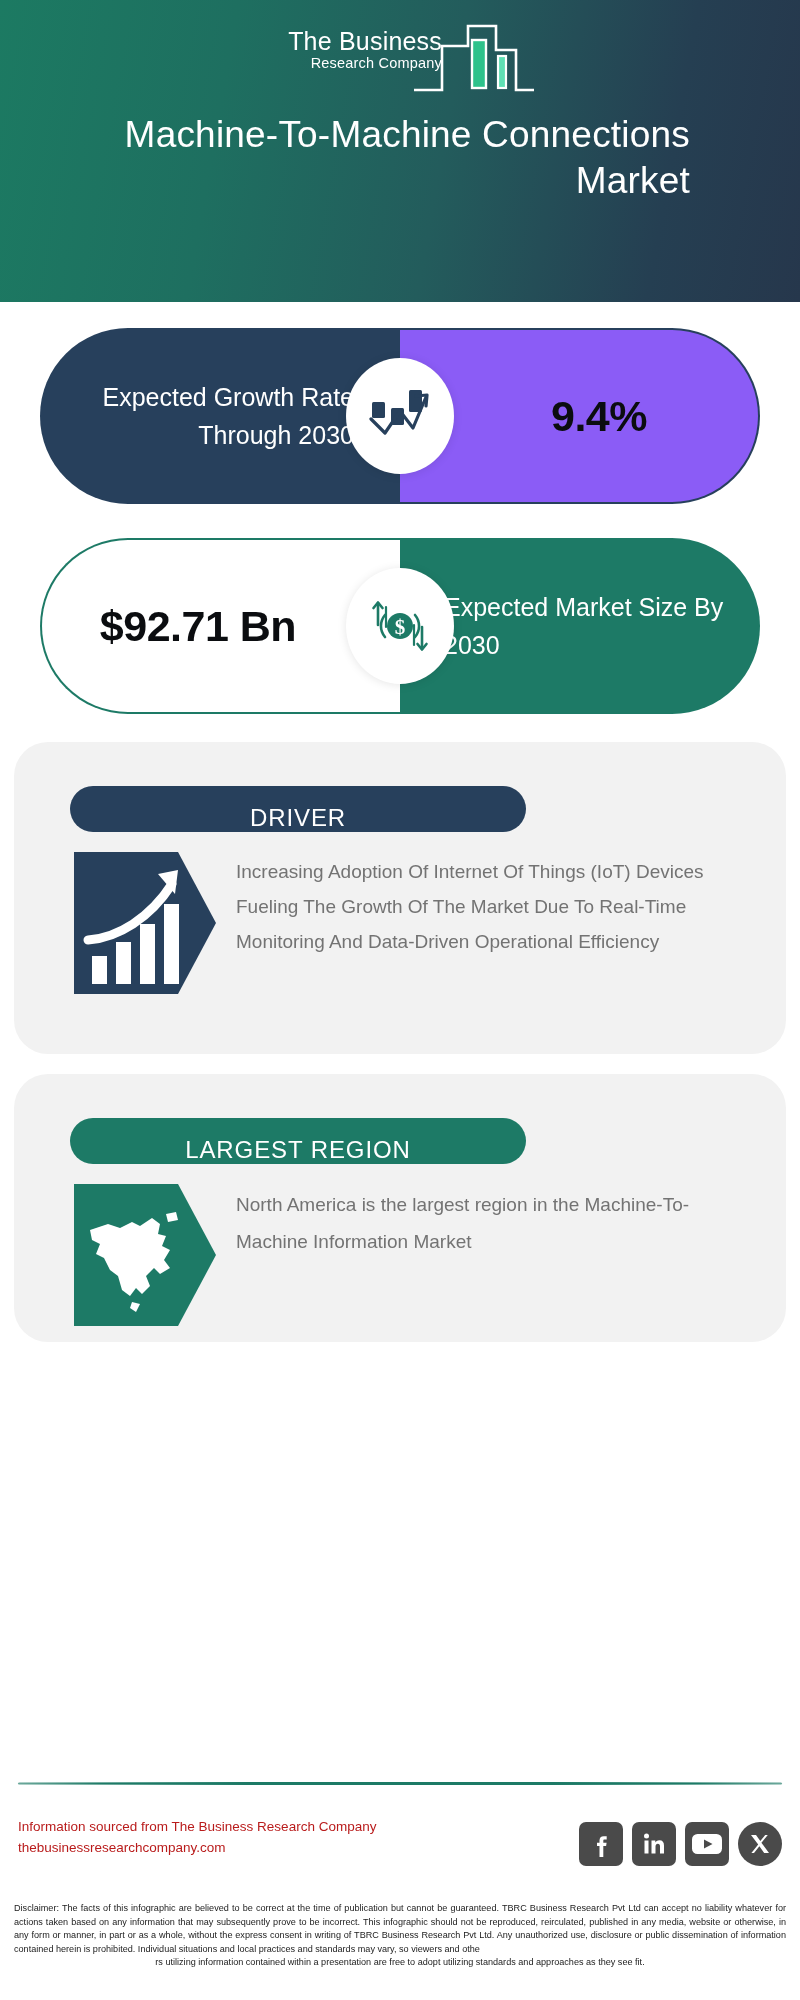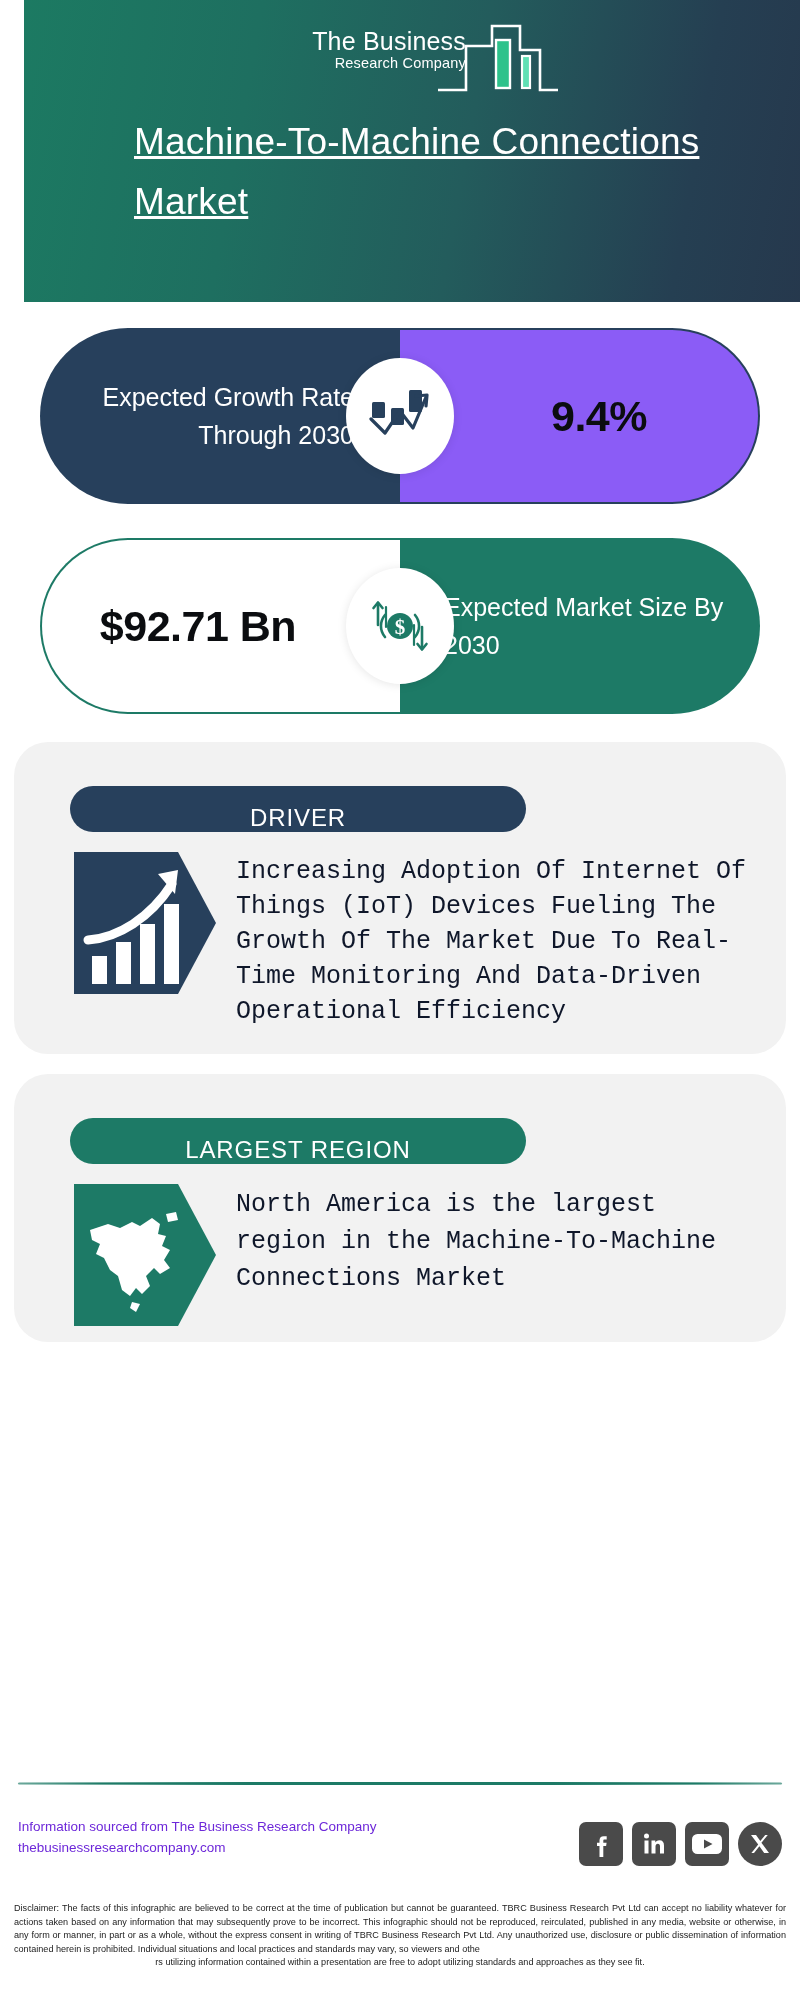--- a/index.html
+++ b/index.html
@@ -3,21 +3,21 @@
 <meta charset="utf-8">
 <style>
   * { box-sizing: border-box; margin: 0; padding: 0; }
   html, body {
     width: 800px;
     height: 2000px;
     background: #ffffff;
     font-family: "Liberation Sans", sans-serif;
     overflow: hidden;
   }
-  .page { position: relative; width: 800px; height: 2000px; background: #fff; padding-left: 24px; }
+  .page { position: relative; width: 800px; height: 2000px; background: #fff; }
 
   
   .header {
     position: relative;
     width: 800px;
     height: 302px;
     background: linear-gradient(100deg, #1c7a62 0%, #1e6f60 28%, #235c5c 55%, #253f52 82%, #26374c 100%);
     overflow: hidden;
   }
   .logo-wrap {
@@ -27,28 +27,27 @@
   }
   .logo { position: relative; width: 272px; height: 72px; }
   .logo-text { position: absolute; left: 0; top: 6px; width: 178px; text-align: right; color: #fff; }
   .logo-line1 { font-size: 25px; line-height: 27px; letter-spacing: .2px; font-weight: 400; }
   .logo-line2 { font-size: 14.5px; line-height: 17px; letter-spacing: .2px; font-weight: 400; }
   .logo-mark { position: absolute; left: 148px; top: 0; width: 124px; height: 72px; }
 
   .title {
     position: absolute;
     left: 0; right: 0; top: 112px;
-    text-align: left;
+    text-align: right;
     color: #ffffff;
     font-size: 37px;
-    line-height: 60px;
+    line-height: 46px;
     font-weight: 400;
     letter-spacing: .2px;
     padding: 0 110px;
-    text-decoration: underline;
   }
 
   
   .stat { position: absolute; left: 40px; width: 720px; height: 176px; }
   .stat-1 { top: 328px; }
   .stat-2 { top: 538px; }
 
   .stat-half { position: absolute; top: 0; height: 176px; width: 360px; display: flex; align-items: center; }
   .stat-left  { left: 0; }
   .stat-right { left: 360px; }
@@ -127,32 +126,32 @@
   .pill-driver { top: 44px; background: #27405c; }
   .pill-region { top: 44px; background: #1d7a66; }
 
   .panel-body { position: absolute; left: 60px; top: 110px; right: 38px; display: flex; gap: 20px; }
 
   .arrow-icon {
     flex: 0 0 auto; width: 142px; height: 142px; position: relative;
   }
   .arrow-icon svg { display: block; }
 
-  .panel-text { font-size: 25px; line-height: 35px; color: #0f172a; padding-top: 2px; font-family: Liberation Mono, monospace; }
+  .panel-text { font-size: 19px; line-height: 35px; color: #737373; padding-top: 2px; }
   .panel-text.region { line-height: 37px; }
 
   
   .divider {
     position: absolute; left: 18px; top: 1782px; width: 764px; height: 3px;
     background: radial-gradient(ellipse at center, #1d7a66 0%, #1d7a66 55%, rgba(29,122,102,0) 100%);
     border-radius: 2px;
   }
   .foot-src {
     position: absolute; left: 18px; top: 1816px;
-    font-size: 13.5px; line-height: 21px; color: #6d28d9; width: 470px;
+    font-size: 13.5px; line-height: 21px; color: #b91c1c; width: 470px;
   }
   .socials {
     position: absolute; right: 18px; top: 1822px;
     display: flex; gap: 9px; align-items: center;
   }
   .soc { width: 44px; height: 44px; background: #4a4a4a; border-radius: 7px;
          display: flex; align-items: center; justify-content: center; }
   .soc.round { border-radius: 50%; }
   .disclaimer {
     position: absolute; left: 14px; top: 1902px; width: 772px;
@@ -256,21 +255,21 @@
         <svg width="142" height="142" viewBox="0 0 142 142">
           <path d="M0 0 H104 L142 71 L104 142 H0 Z" fill="#1d7a66"></path>
           <path d="M16 46 L34 40 L46 44 L58 38 L66 42 L78 34 L86 40 L84 50
                    L92 52 L88 62 L96 66 L90 76 L96 84 L86 90 L80 84 L72 92
                    L76 102 L68 110 L62 104 L56 112 L48 106 L44 92 L36 86
                    L30 74 L22 70 L26 60 L18 56 Z" fill="#ffffff"></path>
           <path d="M92 30 L102 28 L104 36 L94 38 Z" fill="#ffffff"></path>
           <path d="M58 118 L66 120 L62 128 L56 124 Z" fill="#ffffff"></path>
         </svg>
       </div>
-      <div class="panel-text region">North America is the largest region in the Machine-To-Machine Connections Market</div>
+      <div class="panel-text region">North America is the largest region in the Machine-To-Machine Information Market</div>
     </div>
   </div>
 
   <div class="divider"></div>
 
   <div class="foot-src">
     <div>Information sourced from The Business Research Company</div>
     <div>thebusinessresearchcompany.com</div>
   </div>
 

